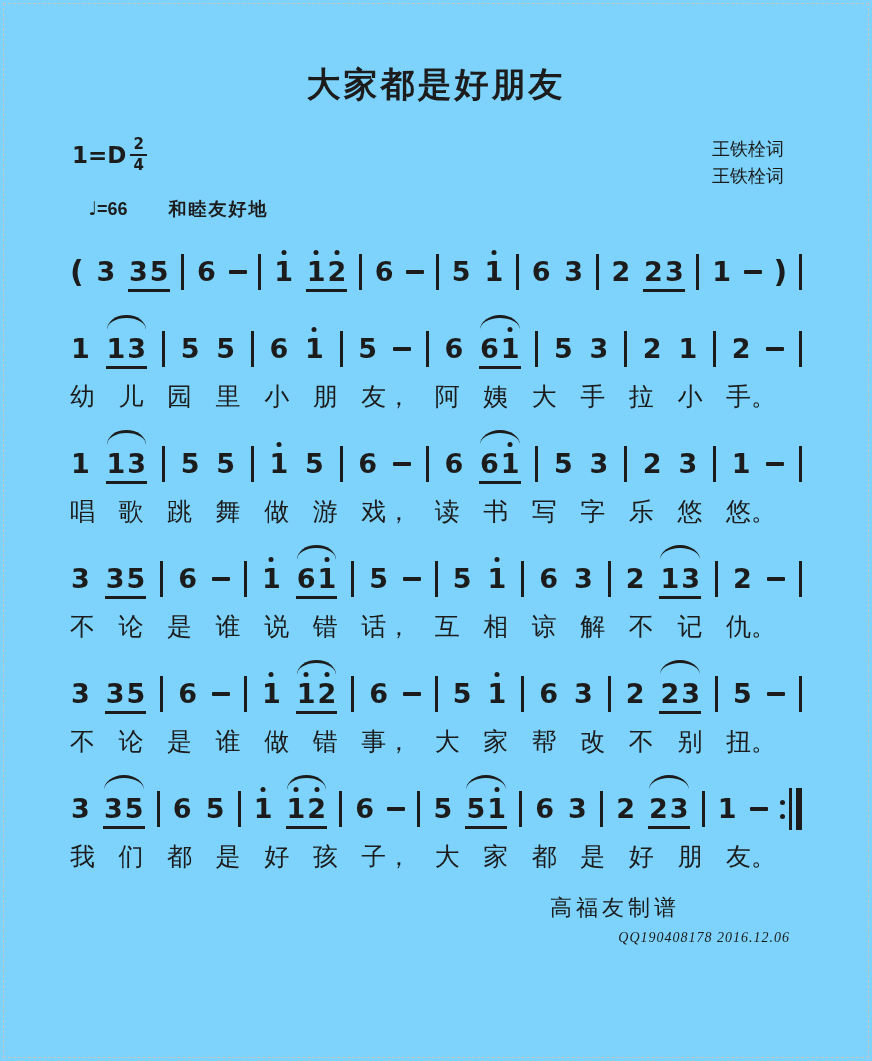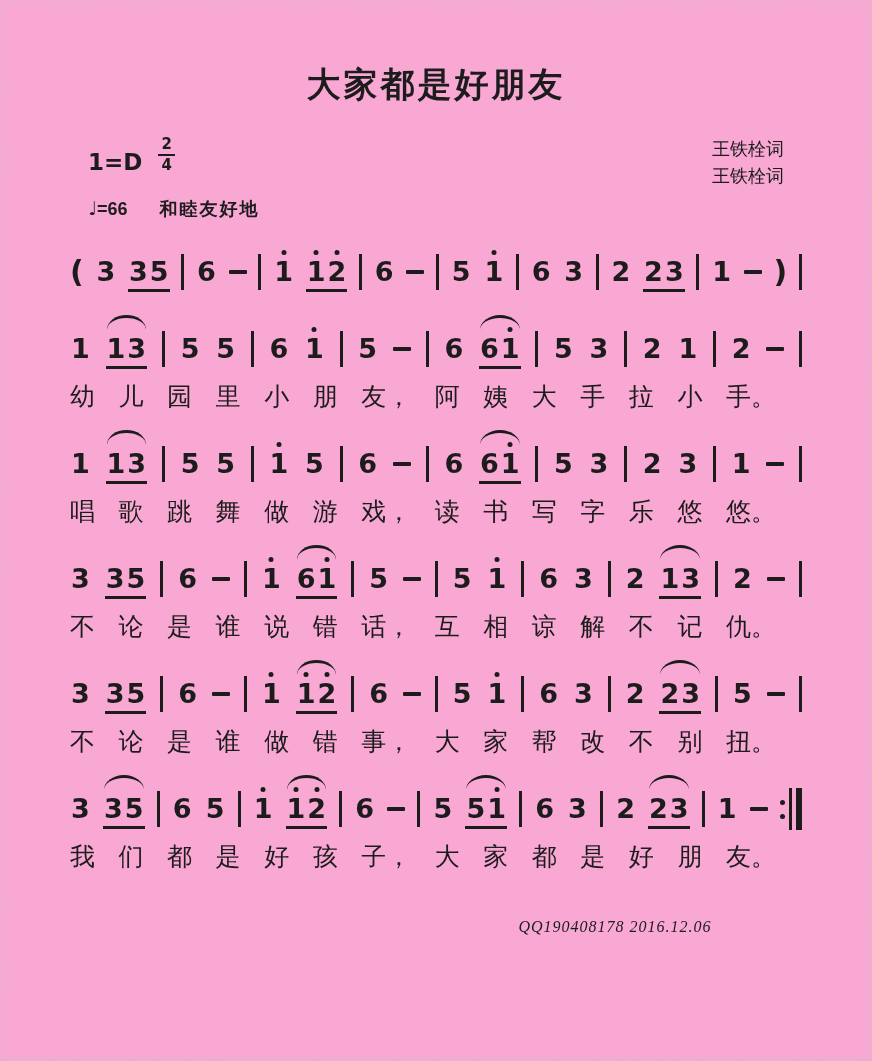--- a/index.html
+++ b/index.html
@@ -1,36 +1,36 @@
 <!DOCTYPE html>
 <html><head>
 <meta charset="utf-8">
 <style>
   html,body{margin:0;padding:0;background:#ffffff;}
-  .page{position:relative;width:872px;height:1061px;background:#f9a8d4;color:#1c1c1c;
+  .page{position:relative;width:872px;height:1061px;background:#7dd3fc;color:#1c1c1c;
         overflow:hidden;font-family:"Liberation Sans",sans-serif;}
   .page-border{position:absolute;inset:3px;border:1px dashed #c6c6c6;pointer-events:none;}
 
   .title{position:absolute;top:62px;left:0;width:100%;text-align:center;margin:0;
          font-size:34px;font-weight:700;letter-spacing:3px;font-family:"Liberation Sans",sans-serif;}
 
-  .keysig{position:absolute;left:88px;top:136px;display:flex;align-items:flex-end;gap:16px;font-weight:700;}
+  .keysig{position:absolute;left:72px;top:136px;display:flex;align-items:center;gap:4px;font-weight:700;}
   .key{font-size:23px;font-family:"DejaVu Sans",sans-serif;}
   .meter{display:inline-flex;flex-direction:column;align-items:center;font-size:15px;line-height:1.15;
          font-weight:700;font-family:"DejaVu Sans",sans-serif;}
   .meter .num{border-bottom:2px solid #1c1c1c;padding:0 3px 1px;}
   .meter .den{padding-top:1px;}
 
   .credits{position:absolute;right:88px;top:136px;font-size:18px;line-height:1.5;
            font-family:"Liberation Serif",serif;text-align:center;}
 
   .tempo{position:absolute;left:88px;top:197px;font-size:18px;font-weight:700;
          display:flex;align-items:baseline;}
   .tempo .tglyph{font-family:"DejaVu Sans",sans-serif;font-size:19px;}
-  .tempo .expr{margin-left:32px;letter-spacing:2px;}
+  .tempo .expr{margin-left:41px;letter-spacing:2px;}
 
   .musicrow{position:absolute;left:70px;width:732px;height:56px;
             display:flex;justify-content:space-between;align-items:center;}
   .note{position:relative;display:inline-block;padding:13px 1px 5px;}
   .digit{font-family:"DejaVu Sans",sans-serif;font-weight:700;font-size:27px;line-height:28px;}
   .octdot{position:absolute;top:5px;left:50%;transform:translateX(-50%);
           width:5px;height:5px;border-radius:50%;background:#1c1c1c;}
   .group{position:relative;display:inline-flex;}
   .group.u{border-bottom:3px solid #1c1c1c;}
   .group .note{padding-bottom:3px;}
@@ -45,21 +45,21 @@
   .thin{width:3px;height:42px;background:#1c1c1c;}
   .thick{width:6px;height:42px;background:#1c1c1c;}
 
   .lyricrow{position:absolute;left:70px;width:706px;display:flex;justify-content:space-between;
             font-family:"Liberation Serif",serif;font-size:25px;line-height:30px;}
   .syl{white-space:nowrap;}
 
   .footer{position:absolute;left:440px;top:893px;width:350px;text-align:center;
           font-family:"Liberation Serif",serif;}
   .footer .credit{font-size:22px;letter-spacing:4px;}
-  .footer .meta{font-size:16px;font-style:italic;margin-top:25px;letter-spacing:1px;}
+  .footer .meta{font-size:14px;font-style:italic;margin-top:7px;letter-spacing:1px;text-align:right;}
 </style>
 </head>
 <body>
 
 <div class="page">
   <div class="page-border"></div>
 
   <h1 class="title">大家都是好朋友</h1>
 
   <div class="keysig">
@@ -386,15 +386,16 @@
         <span class="syl">家</span>
         <span class="syl">都</span>
         <span class="syl">是</span>
         <span class="syl">好</span>
         <span class="syl">朋</span>
         <span class="syl">友。</span>
       </div>
     </div>
 
   <div class="footer">
+    <div class="credit">高福友制谱</div>
     <div class="meta">QQ190408178  2016.12.06</div>
   </div>
 </div>
 
 </body></html>

